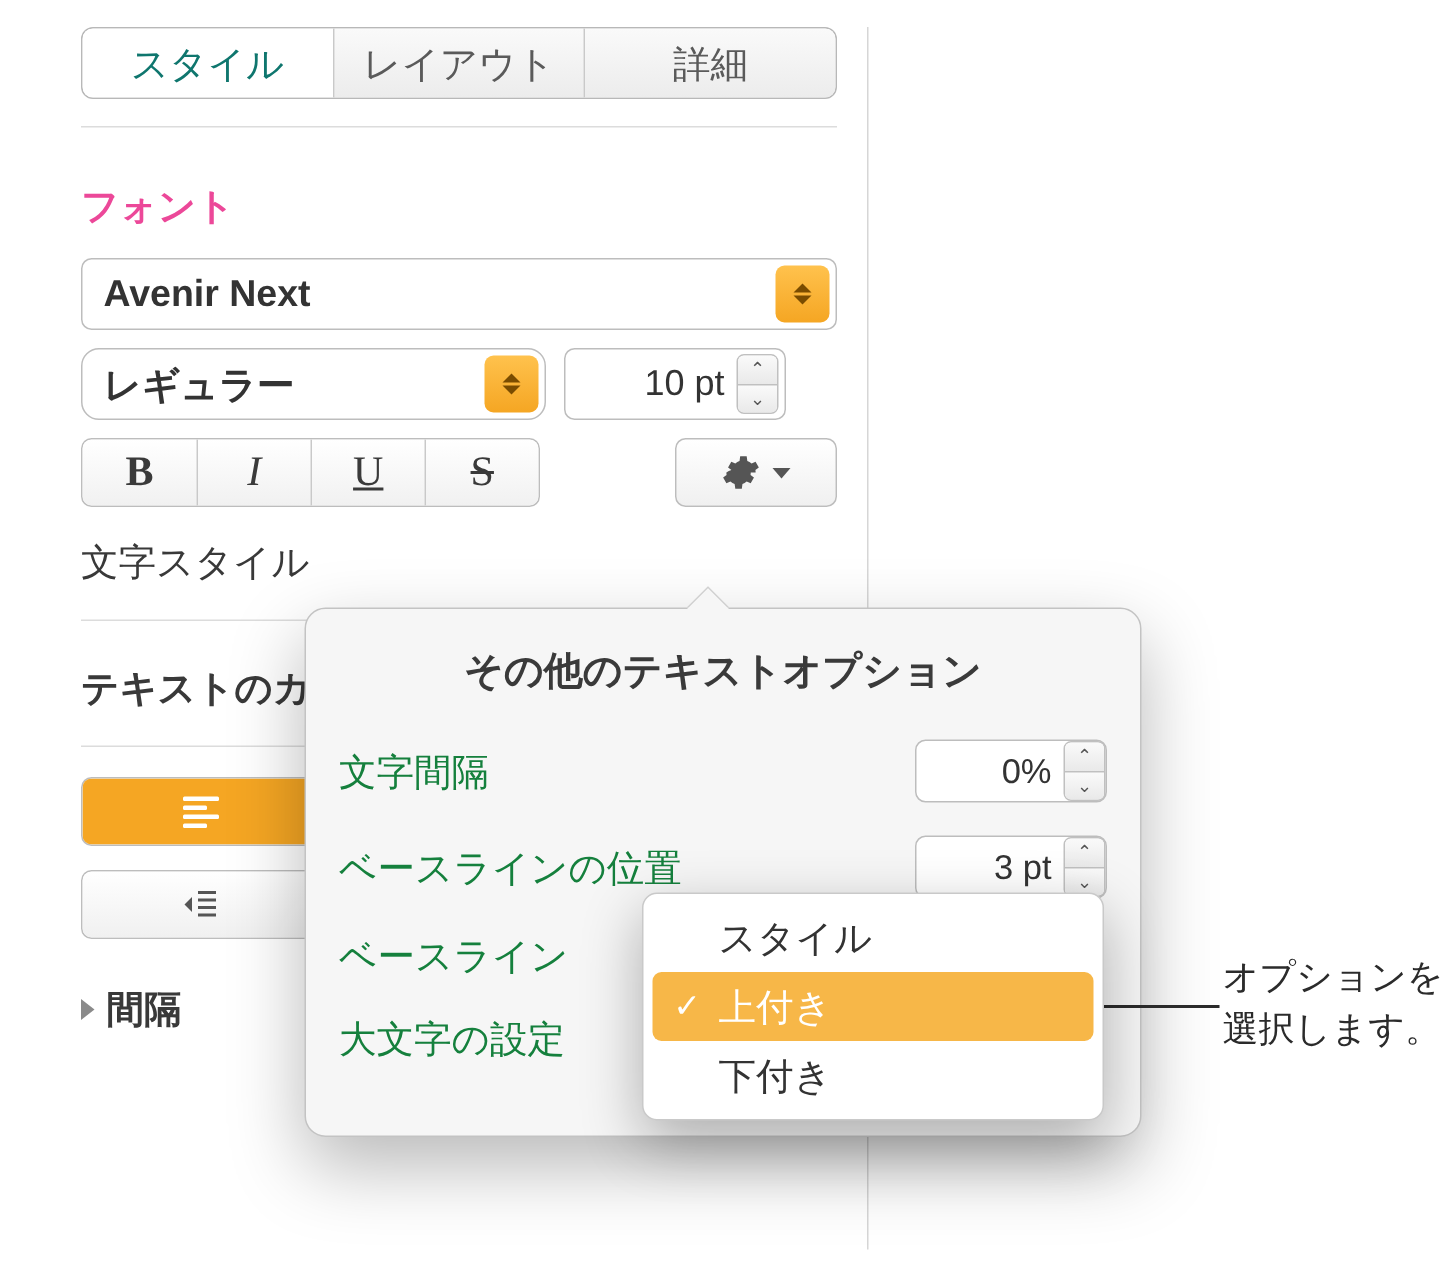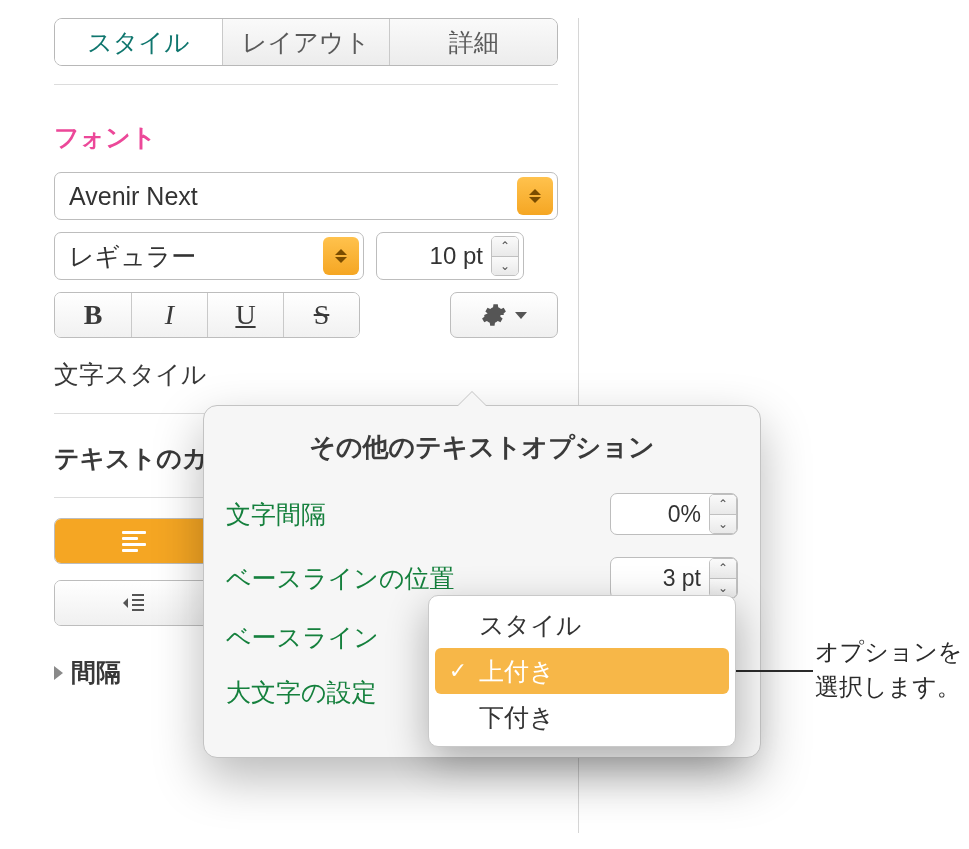--- a/index.html
+++ b/index.html
@@ -58,20 +58,21 @@
     display: flex;
     align-items: center;
     background: #fff;
     border: 1px solid #bdbdbd;
     border-radius: 7px;
     height: 48px;
     font-size: 25px;
     color: #333;
     padding: 0 0 0 14px;
     position: relative;
+    font-weight: bold;
   }
   .popup .label { flex: 1; }
   .popup .knob {
     width: 36px;
     height: 38px;
     margin: 4px;
     border-radius: 6px;
     background: linear-gradient(#ffc24d,#f5a623);
     display: flex;
     flex-direction: column;
@@ -87,21 +88,21 @@
   }
   .popup .knob::before { border-bottom:6px solid #7a4c00; }
   .popup .knob::after { border-top:6px solid #7a4c00; }
   .row {
     display:flex;
     gap:12px;
     margin: 0 20px 12px 20px;
   }
   .font-name { flex:1; }
   .font-weight-row { align-items: center; }
-  .font-weight { width: 310px; }
+  .font-weight { width: 310px; border-radius: 12px; }
   .size-box {
     display:flex;
     align-items:center;
     border:1px solid #bdbdbd;
     border-radius:7px;
     height:48px;
     width:148px;
     font-size:24px;
     color:#333;
     justify-content:flex-end;

